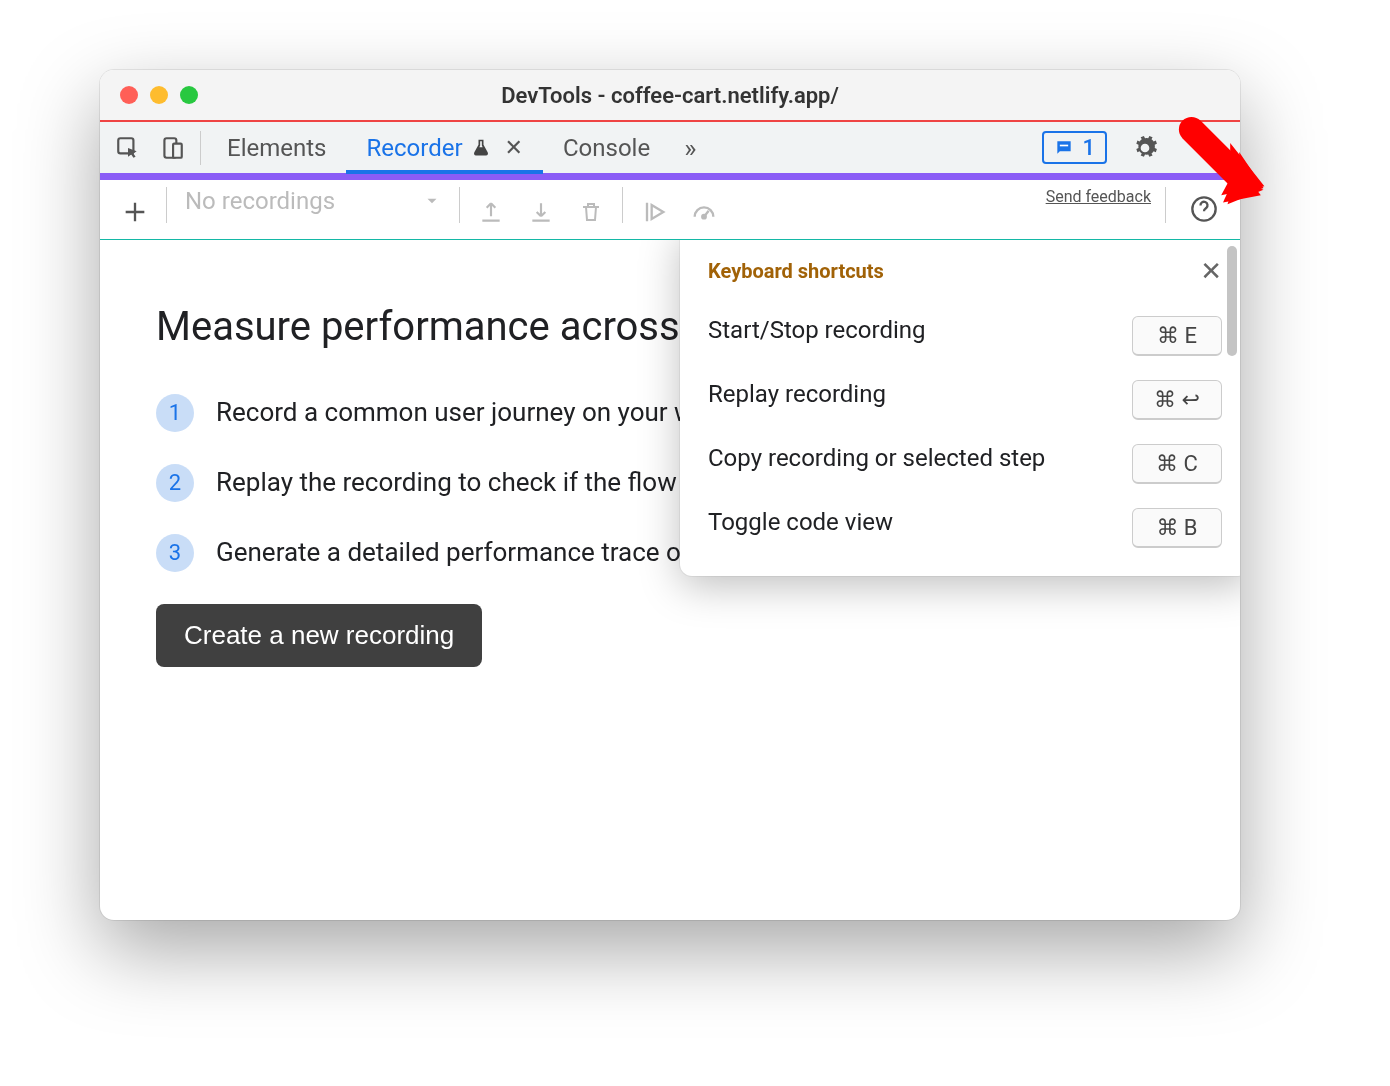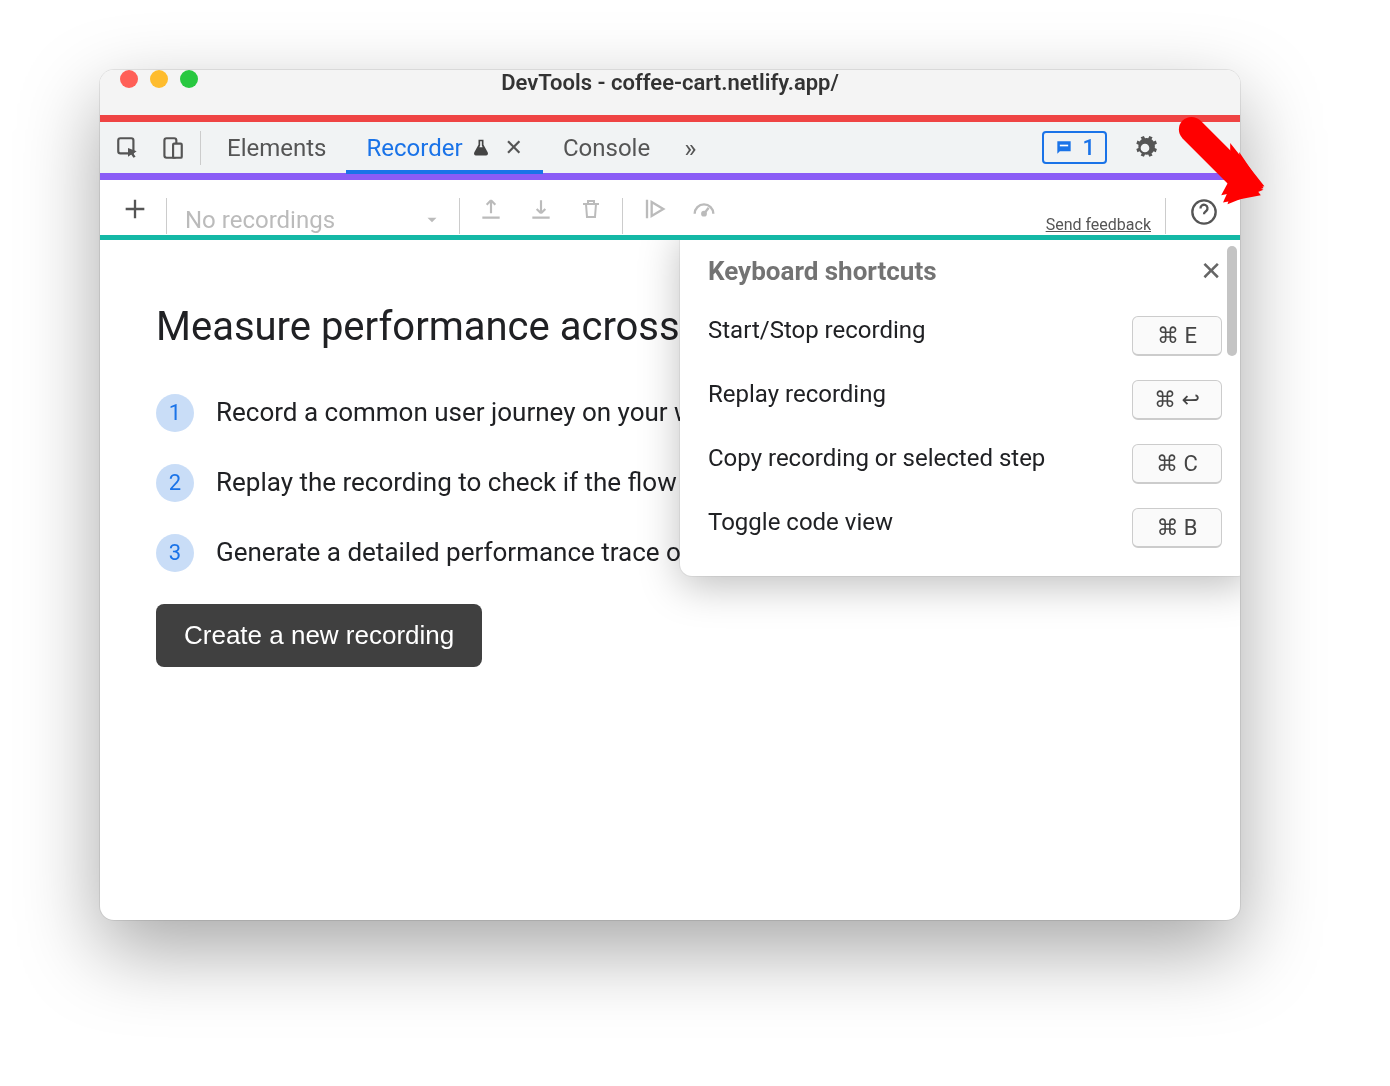--- a/index.html
+++ b/index.html
@@ -20,23 +20,23 @@
     background: #fff;
     border-radius: 14px;
     box-shadow: 0 30px 80px rgba(0,0,0,0.35), 0 0 0 1px rgba(0,0,0,0.08);
     overflow: hidden;
   }
   
   .titlebar {
     height: 52px;
     background: #f4f4f4;
     display: flex;
-    align-items: flex-start;
+    align-items: center;
     position: relative;
-    border-bottom: 7px solid #ef4444;
+    border-bottom: 2px solid #ef4444;
   }
   .traffic { display: flex; gap: 12px; margin-left: 20px; }
   .dot { width: 18px; height: 18px; border-radius: 50%; }
   .dot.red { background: #ff5f57; }
   .dot.yellow { background: #febc2e; }
   .dot.green { background: #28c840; }
   .title-txt {
     position: absolute; left: 0; right: 0; text-align: center;
     font-size: 22px; font-weight: 600; color: #333; pointer-events: none;
   }
@@ -68,22 +68,22 @@
   .spacer { flex:1; }
   .badge {
     display:flex; align-items:center; gap:8px;
     border:2px solid #1a73e8; border-radius:4px; padding:2px 10px;
     color:#1a73e8; font-size:22px; font-weight:500;
   }
   .gear { margin:0 16px; color:#555; }
   .kebab { padding:0 14px; color:#555; font-size:22px; font-weight:700; letter-spacing:1px;}
   
   .toolbar {
-    height: 60px; border-bottom:5px solid #14b8a6;
-    display:flex; align-items:flex-end; padding:1px 10px;
+    height: 60px; border-bottom:1px solid #14b8a6;
+    display:flex; align-items:flex-start; padding:7px 10px;
   }
   .tb-btn {
     width: 50px; height:50px; display:flex;align-items:center;justify-content:center;
     color:#555;
   }
   .tb-btn.disabled { color:#bbb; }
   .sel {
     flex: 0 0 auto; width: 280px; display:flex;align-items:center;justify-content:space-between;
     color:#bbb; font-size:24px; padding:0 12px;
   }
@@ -114,21 +114,21 @@
     background:#fff; border-radius:12px;
     box-shadow:0 10px 40px rgba(0,0,0,0.25), 0 0 0 1px rgba(0,0,0,0.05);
     padding: 30px 28px 24px;
   }
   .popover::before{
     content:""; position:absolute; top:-10px; right:48px;
     width:20px;height:20px;background:#fff;transform:rotate(45deg);
     box-shadow:-2px -2px 4px rgba(0,0,0,0.06);
   }
   .pop-hd { display:flex; justify-content:space-between; align-items:center; margin-bottom:30px;}
-  .pop-hd h2{ font-size:26px; font-weight:700; color:#737373;}
+  .pop-hd h2{ font-size:20px; font-weight:700; color:#a16207;}
   .pop-close{ font-size:26px;color:#666;cursor:pointer;}
   .sc-row{ display:flex;justify-content:space-between;margin-bottom:24px;}
   .sc-label{ font-size:24px;color:#202124;}
   .kbd{
     border:1px solid #ccc;border-bottom-width:2px;border-radius:6px;
     padding:6px 12px;font-size:22px;color:#444;background:#fafafa;
     display:flex;align-items:center;gap:10px;min-width:90px;justify-content:center;
   }
   
   .arrow {

